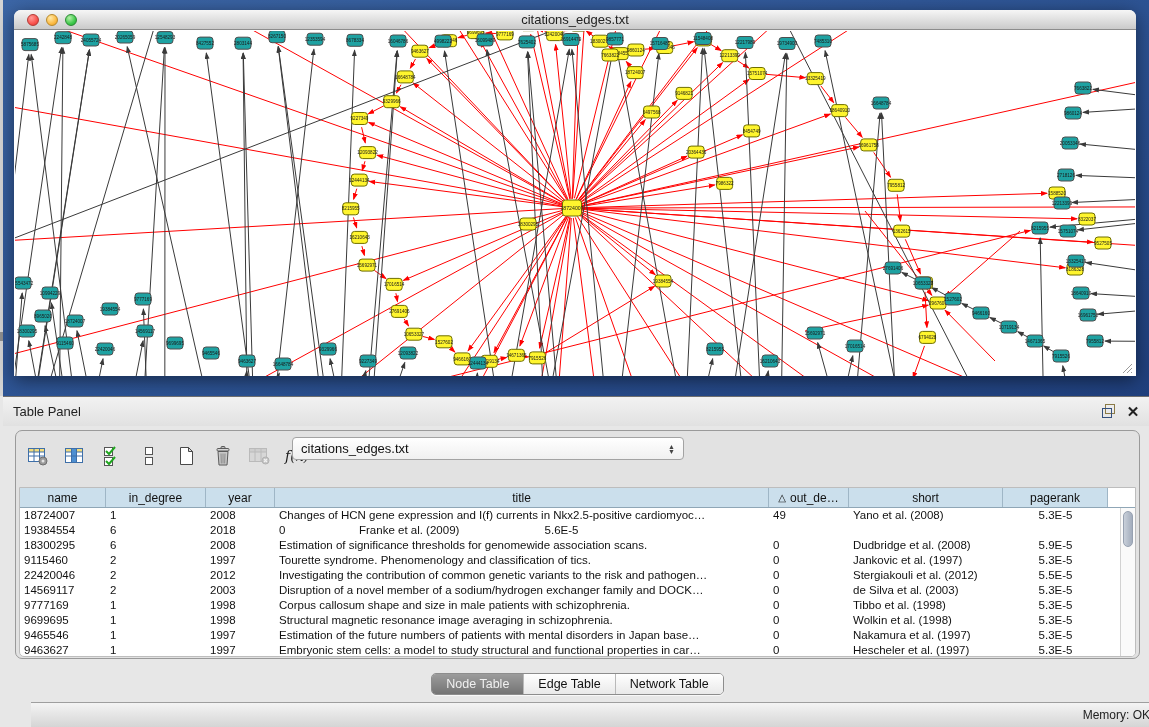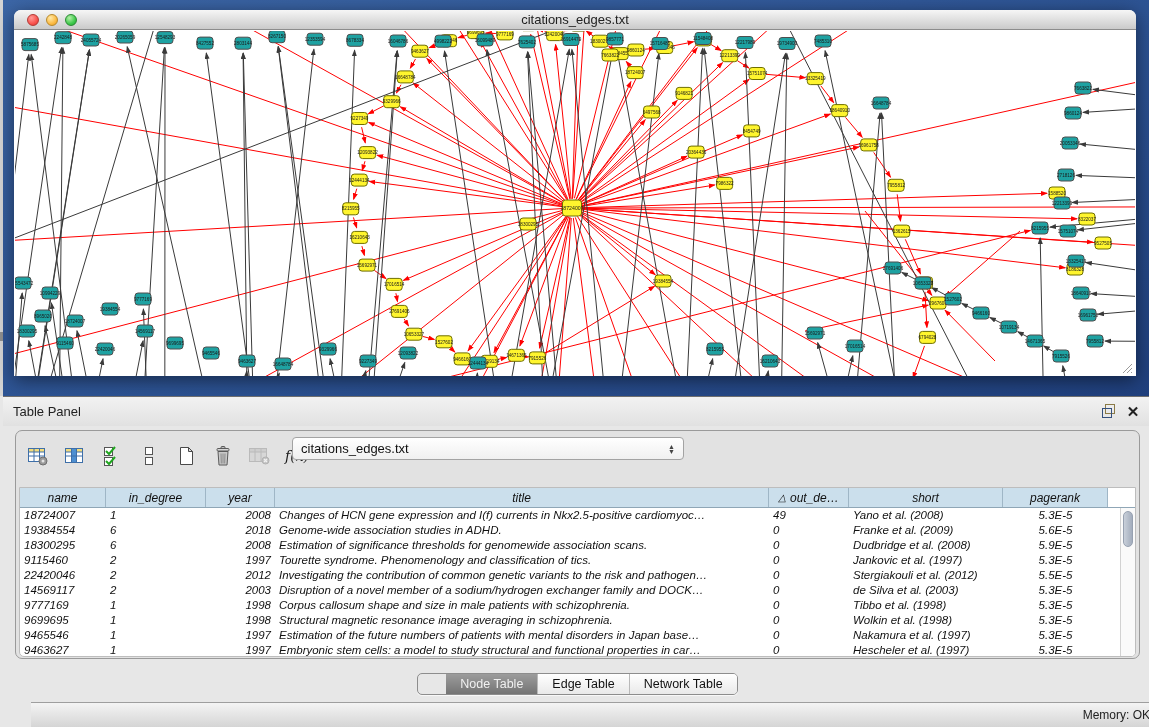--- a/index.html
+++ b/index.html
@@ -39,38 +39,38 @@
     background:#E2E2E2; border:1px solid #9A9A9A; border-radius:7px; }
   .toolbar { position:absolute; left:8px; top:8px; height:34px; display:flex; align-items:center; gap:9px; }
   .tool-btn { width:28px; height:28px; border:none; background:none; display:flex; align-items:center; justify-content:center; }
   .fx { font-family:"DejaVu Serif", serif; font-style:italic; font-size:14px; color:#1a1a1a; }
   .tbl-select { position:absolute; left:276px; top:6px; width:392px; height:23px; background:linear-gradient(#FFFFFF,#F0F0F0);
     border:1px solid #A3A3A3; border-radius:4px; font-size:13px; color:#111; display:flex; align-items:center; padding:0 8px; }
   .tbl-select .val { flex:1; }
   .stepper { display:flex; flex-direction:column; align-items:center; line-height:5px; font-size:7px; color:#444; }
 
   .table-wrap { position:absolute; left:3px; top:56px; width:1117px; height:170px; background:#fff;
-    border:1px solid #BDBDBD; border-radius:0 0 5px 5px; overflow:hidden;font-style:italic; }
+    border:1px solid #BDBDBD; border-radius:0 0 5px 5px; overflow:hidden; }
   .thead { display:flex; height:20px; border-bottom:1px solid #8FA6B6; }
   .th { background:#CBDFEC; border-right:1px solid #9FB6C6; font-size:12px; color:#111;
     display:flex; align-items:center; justify-content:center; overflow:hidden; white-space:nowrap; }
   .th .sort { margin-right:4px; font-size:10px; }
   .th.filler { background:#fff; border-right:none; }
   .rows { position:absolute; left:0; top:20px; right:15px; bottom:0; }
   .tr { display:flex; height:15px; }
   .td { font-size:11.5px; color:#111; line-height:15px; padding:0 4px; overflow:hidden; white-space:nowrap; }
-  .c0{width:86px;} .c1{width:100px;} .c2{width:69px;text-align:right;} .c3{width:494px;} .c4{width:80px;} .c5{width:154px;align-items:center;} .c6{width:105px;text-align:center;}
+  .c0{width:86px;} .c1{width:100px;} .c2{width:69px;} .c3{width:494px;} .c4{width:80px;} .c5{width:154px;align-items:center;} .c6{width:105px;text-align:center;}
   .th.c0{width:86px;} 
   .vscroll { position:absolute; right:0; top:20px; bottom:0; width:15px; background:#FAFAFA; border-left:1px solid #D2D2D2; }
   .vthumb { position:absolute; left:2px; top:3px; width:10px; height:36px; border-radius:6px;
     background:linear-gradient(90deg,#C9D0DA,#A3ADBD); border:1px solid #97A1B1; }
 
   .tab-bar { position:absolute; left:0; top:276px; width:100%; display:flex; justify-content:center; }
   .segctrl { display:flex; height:22px; border:1px solid #8D8D8D; border-radius:5px; overflow:hidden;
-    box-shadow:0 1px 1px rgba(255,255,255,.8);padding-left:28px; }
+    box-shadow:0 1px 1px rgba(255,255,255,.8); }
   .seg { padding:0 14px; font-size:12.5px; line-height:20px; background:linear-gradient(#FFFFFF,#E9E9E9);
     color:#111; border:none; border-left:1px solid #B9B9B9; }
   .seg:first-child { border-left:none; }
   .seg.sel { background:linear-gradient(#9C9C9C,#747474); color:#F0F0F0; }
 
   .status-bar { position:absolute; left:0; bottom:0; width:100%; height:25px;
     background:linear-gradient(#F4F4F4,#D5D5D5); border-top:1px solid #9E9E9E;margin-left:28px; }
   .mem-label { position:absolute; right:30px; top:5px; font-size:12px; color:#222; }
   .mem-dot { position:absolute; right:10px; top:5px; width:13px; height:13px; border-radius:50%;
     background:radial-gradient(circle at 35% 30%,#9BF09B,#35C83A 60%,#1E9A27); border:1px solid #23872B; }
@@ -882,21 +882,20 @@
               <div class="td c2">2008</div>
               <div class="td c3">Changes of HCN gene expression and I(f) currents in Nkx2.5-positive cardiomyoc…</div>
               <div class="td c4">49</div>
               <div class="td c5">Yano et al. (2008)</div>
               <div class="td c6">5.3E-5</div>
             </div>
             <div class="tr">
               <div class="td c0">19384554</div>
               <div class="td c1">6</div>
               <div class="td c2">2018</div>
-              <div class="td c3">Genome-wide association studies in ADHD.</div>
               <div class="td c4">0</div>
               <div class="td c5">Franke et al. (2009)</div>
               <div class="td c6">5.6E-5</div>
             </div>
             <div class="tr">
               <div class="td c0">18300295</div>
               <div class="td c1">6</div>
               <div class="td c2">2008</div>
               <div class="td c3">Estimation of significance thresholds for genomewide association scans.</div>
               <div class="td c4">0</div>

